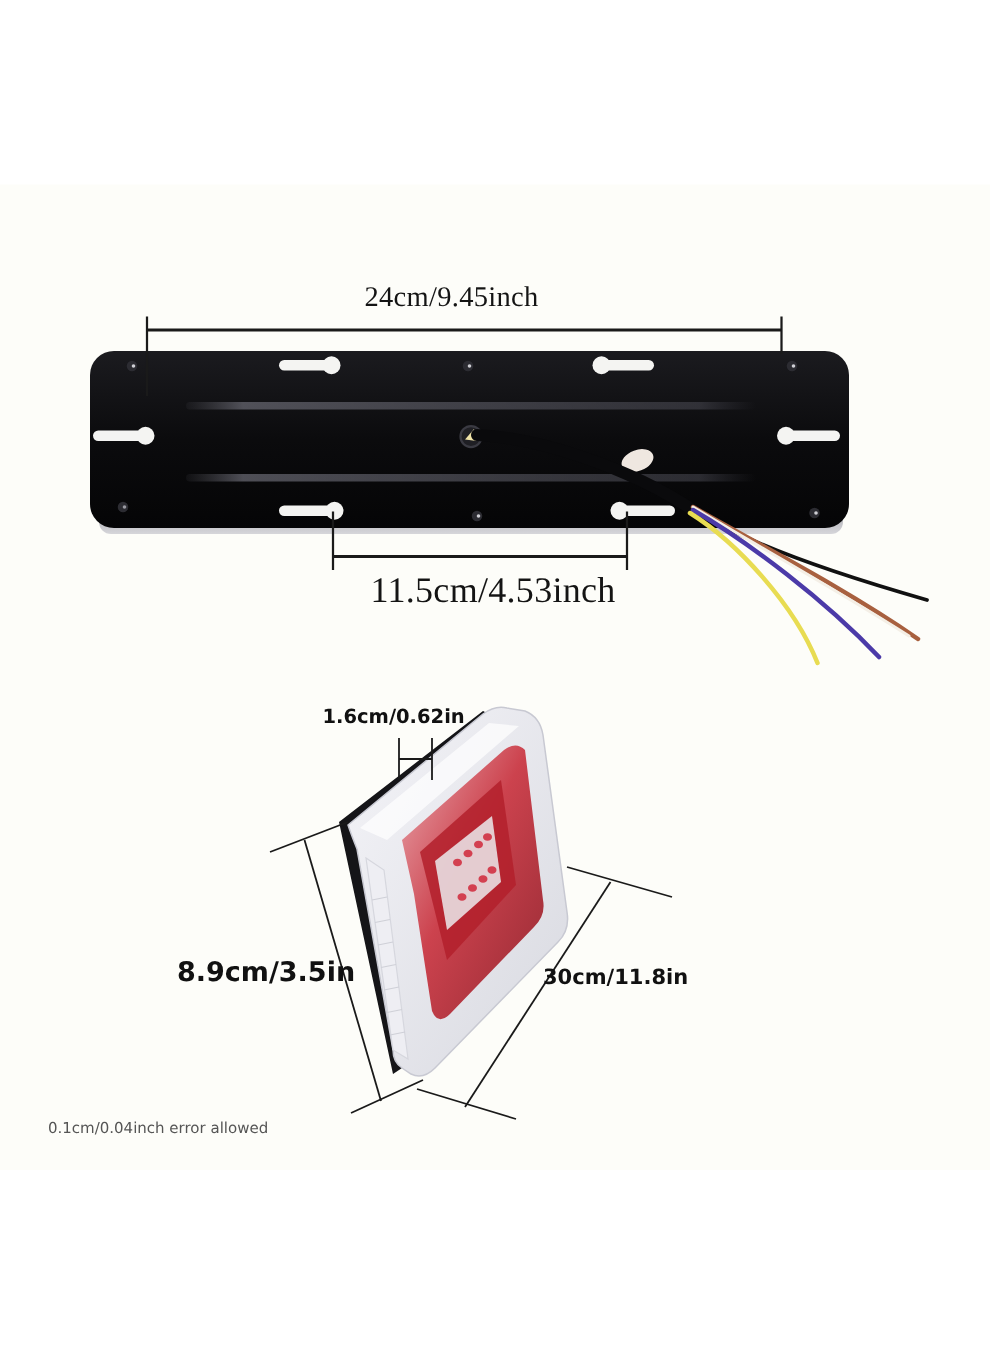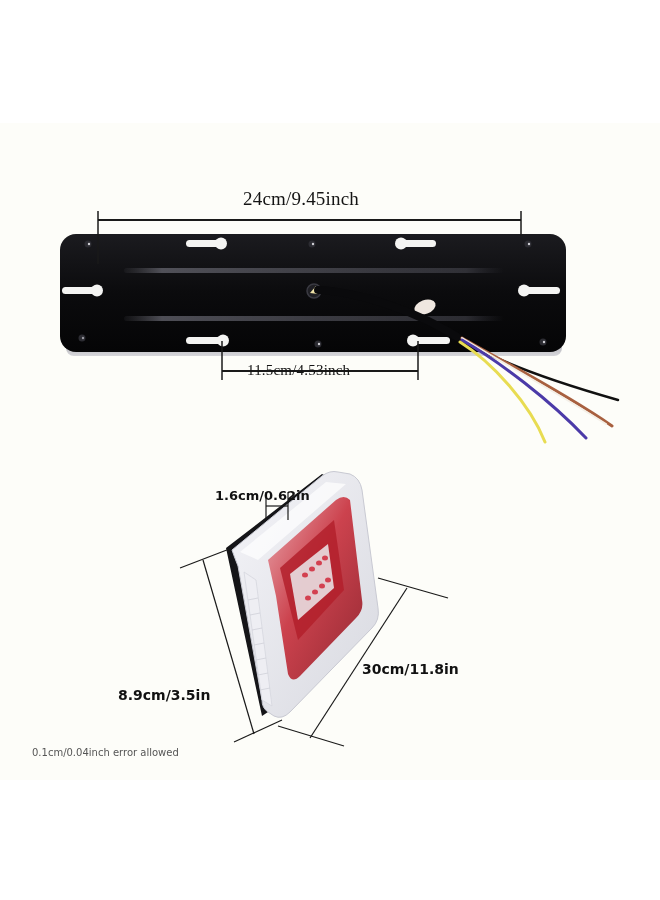--- a/index.html
+++ b/index.html
@@ -35,21 +35,20 @@
     color: #141414;
     white-space: nowrap;
     letter-spacing: 0.2px;
   }
   .label-sans {
     position: absolute;
     font-family: "DejaVu Sans", sans-serif;
     color: #111;
     font-weight: bold;
     white-space: nowrap;
-    margin-top: 17px;
   }
   .label-note {
     position: absolute;
     font-family: "DejaVu Sans", sans-serif;
     color: #555;
     font-size: 10px;
     white-space: nowrap;
     margin-left: 15px;
   }
   svg { position: absolute; left: 0; top: 0; }
@@ -209,20 +208,20 @@
       <line x1="234" y1="742" x2="282" y2="720"></line>
       <line x1="203" y1="560" x2="254" y2="734"></line>
 
       <line x1="378" y1="578" x2="448" y2="598"></line>
       <line x1="278" y1="726" x2="344" y2="746"></line>
       <line x1="407" y1="588" x2="310" y2="738"></line>
     </g>
   </svg>
 
   <div class="label-serif" style="left:243px; top:188px; font-size:19px;">24cm/9.45inch</div>
-  <div class="label-serif" style="left:247px; top:362px; font-size:15px;">11.5cm/4.53inch</div>
+  <div class="label-serif" style="left:247px; top:381px; font-size:24px;">11.5cm/4.53inch</div>
 
   <div class="label-sans" style="left:215px; top:471px; font-size:13px;">1.6cm/0.62in</div>
-  <div class="label-sans" style="left:118px; top:670px; font-size:14px;">8.9cm/3.5in</div>
+  <div class="label-sans" style="left:118px; top:638px; font-size:18px;">8.9cm/3.5in</div>
   <div class="label-sans" style="left:362px; top:644px; font-size:14px;">30cm/11.8in</div>
 
   <div class="label-note" style="left:17px; top:747px;">0.1cm/0.04inch error allowed</div>
 </div>
 
 </body></html>

